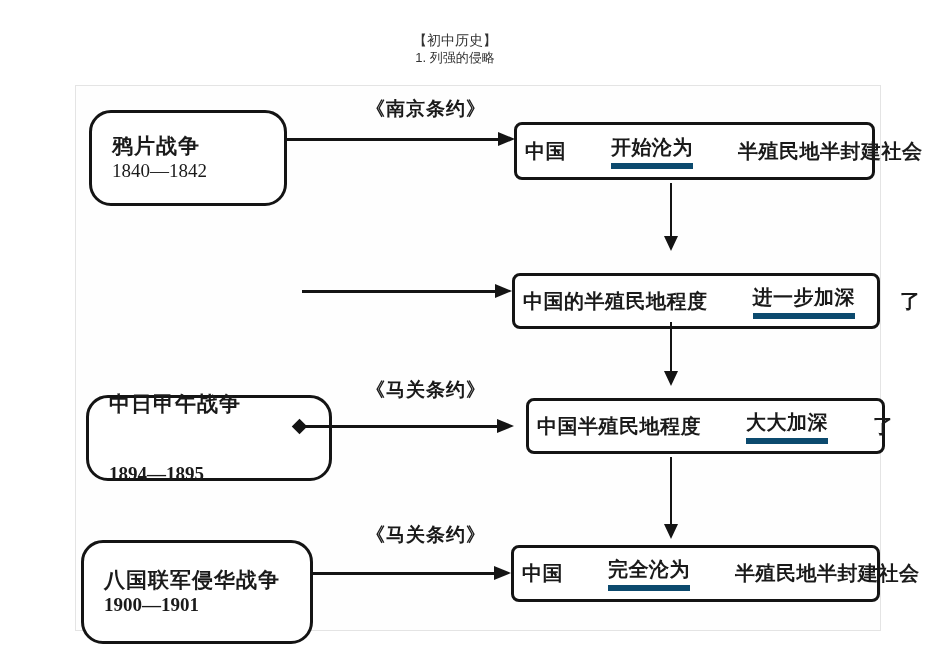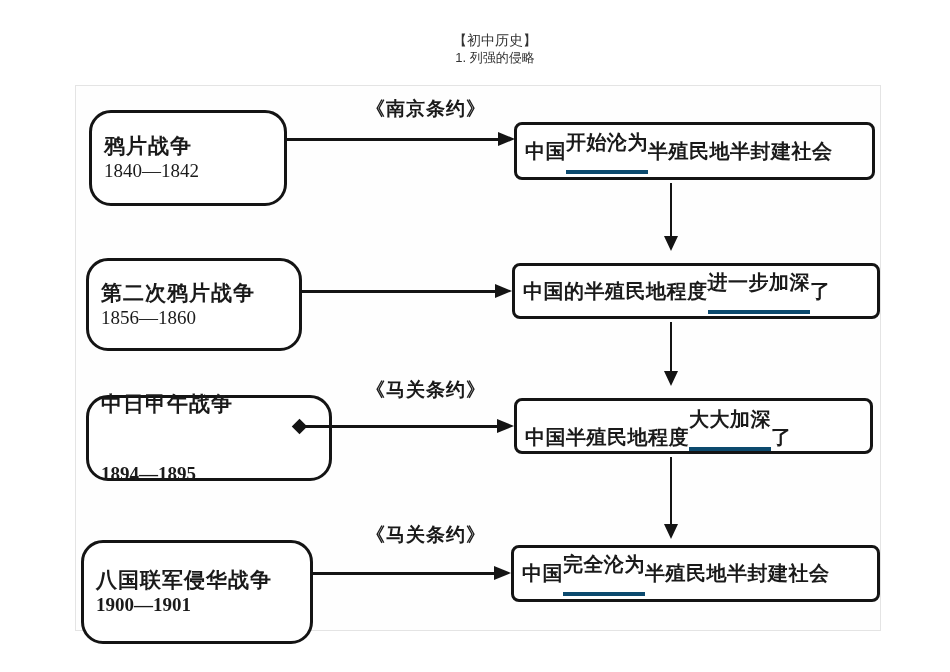--- a/index.html
+++ b/index.html
@@ -9,59 +9,60 @@
     color:#1a1a1a;
   }
   .page {
     position:relative;
     width:950px; height:672px;
     background:#ffffff;
     overflow:hidden;
   }
   .titles {
     position:absolute; top:32px; left:0; width:910px;
-    text-align:center; color:#333;margin-left:40px;
+    text-align:center; color:#333;
   }
   .title-1 { font-size:14px; line-height:17px; }
   .title-2 { font-size:13px; line-height:17px; }
 
   .diagram {
     position:absolute; left:75px; top:85px;
     width:806px; height:546px;
     border:1px solid #e4e4e4;
     background:#fefefe;
   }
 
   
   .war-box {
     position:absolute;
     border:3px solid #141414;
     border-radius:22px;
     background:#fff;
     display:flex; flex-direction:column; justify-content:center;
-    padding-left:12px;
+    padding-left:20px;
   }
   .war-name { font-size:21px; font-weight:bold; line-height:26px; letter-spacing:1px; }
   .war-years { font-family:Liberation Serif, serif; font-size:19px; line-height:24px; }
   .war-years.bold { font-weight:bold; }
 
   
   .result-box {
     position:absolute;
     border:3px solid #141414;
     border-radius:8px;
     background:#fff;
     display:flex; align-items:center;
     padding-left:8px;
     font-size:20px; font-weight:bold; letter-spacing:0.5px;
     white-space:nowrap;
+    gap:45px;
   }
   .result-box .u {
-    border-bottom:4px solid #0c4a6e;
-    padding-bottom:14px;
+    border-bottom:6px solid #0c4a6e;
+    padding-bottom:2px;
   }
 
   
   .treaty {
     position:absolute;
     width:160px; text-align:right;
     font-size:19px; font-weight:bold; letter-spacing:1px;
     white-space:nowrap;
   }
 
@@ -120,49 +121,45 @@
     <div class="result-box" style="left:438px; top:36px; width:361px; height:58px;">
       <span>中国</span>
         <span class="u">开始沦为</span>
         <span>半殖民地半封建社会</span>
     </div>
     <div class="v-arrow" style="left:587px; top:97px; height:68px;">
       <span class="v-line"></span>
       <span class="arrow-head-down"></span>
     </div>
 
-    <div class="war-box" style="left:10px; top:172px; width:216px; height:93px;">
-      <div class="war-name">第二次鸦片战争</div>
-      <div class="war-years">1856—1860</div>
-    </div>
     <div class="h-arrow" style="left:226px; top:197px; width:210px;">
       <span class="h-line"></span>
       <span class="arrow-head-right"></span>
     </div>
-    <div class="result-box" style="left:436px; top:177px; width:368px; height:56px;">
+    <div class="result-box" style="left:436px; top:187px; width:368px; height:56px;">
       <span>中国的半殖民地程度</span>
         <span class="u">进一步加深</span>
         <span>了</span>
     </div>
     <div class="v-arrow" style="left:587px; top:236px; height:64px;">
       <span class="v-line"></span>
       <span class="arrow-head-down"></span>
     </div>
 
     <div class="treaty" style="left:250px; top:291px;">《马关条约》</div>
     <div class="war-box" style="left:10px; top:309px; width:246px; height:86px;gap:45px;">
       <div class="war-name">中日甲午战争</div>
       <div class="war-years bold">1894—1895</div>
     </div>
     <div class="h-arrow" style="left:218px; top:332px; width:220px;">
       <span class="diamond"></span>
       <span class="h-line"></span>
       <span class="arrow-head-right"></span>
     </div>
-    <div class="result-box" style="left:438px; top:312px; width:359px; height:56px;align-items:flex-end;">
+    <div class="result-box" style="left:450px; top:312px; width:359px; height:56px;">
       <span>中国半殖民地程度</span>
         <span class="u">大大加深</span>
         <span>了</span>
     </div>
     <div class="v-arrow" style="left:587px; top:371px; height:82px;">
       <span class="v-line"></span>
       <span class="arrow-head-down"></span>
     </div>
 
     <div class="treaty" style="left:250px; top:436px;">《马关条约》</div>

